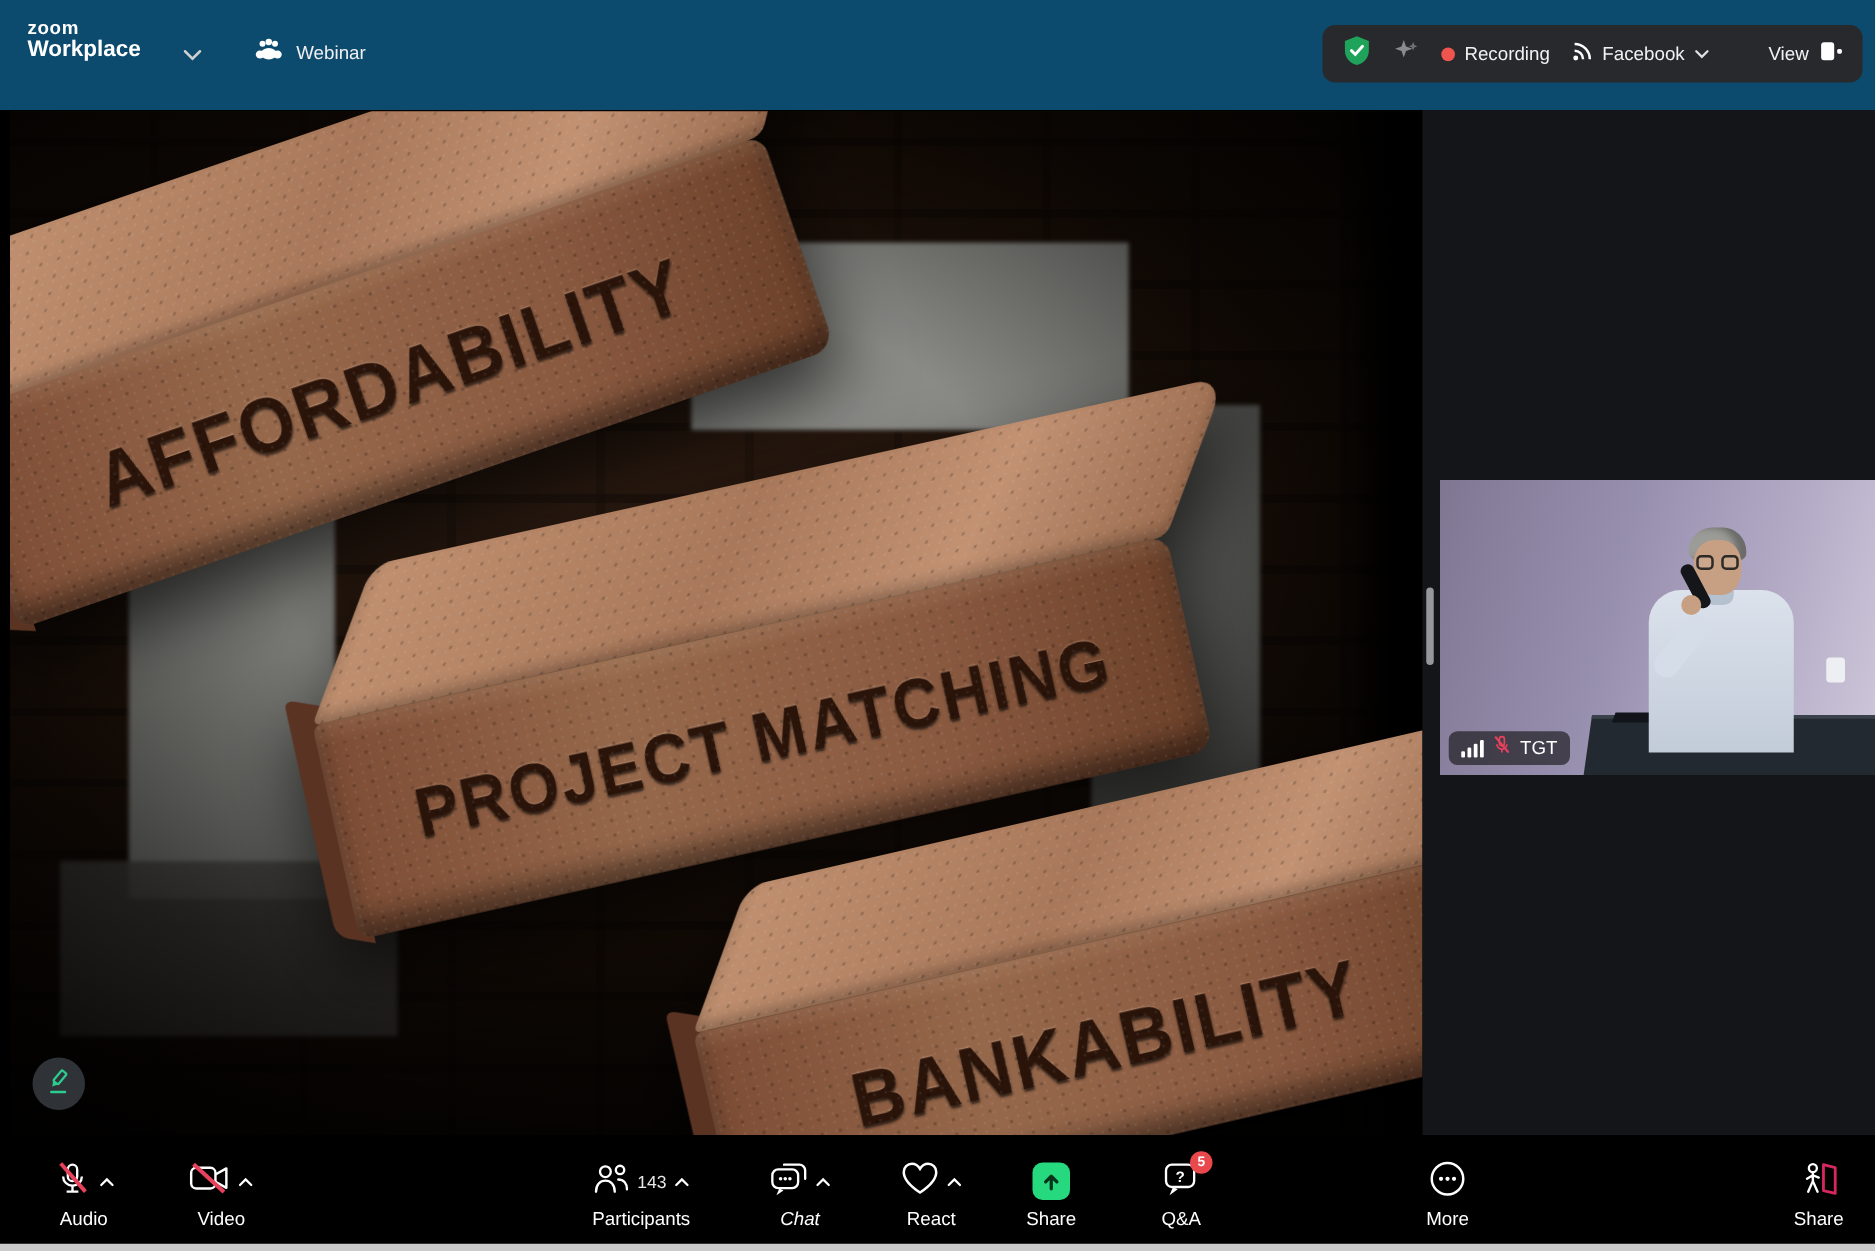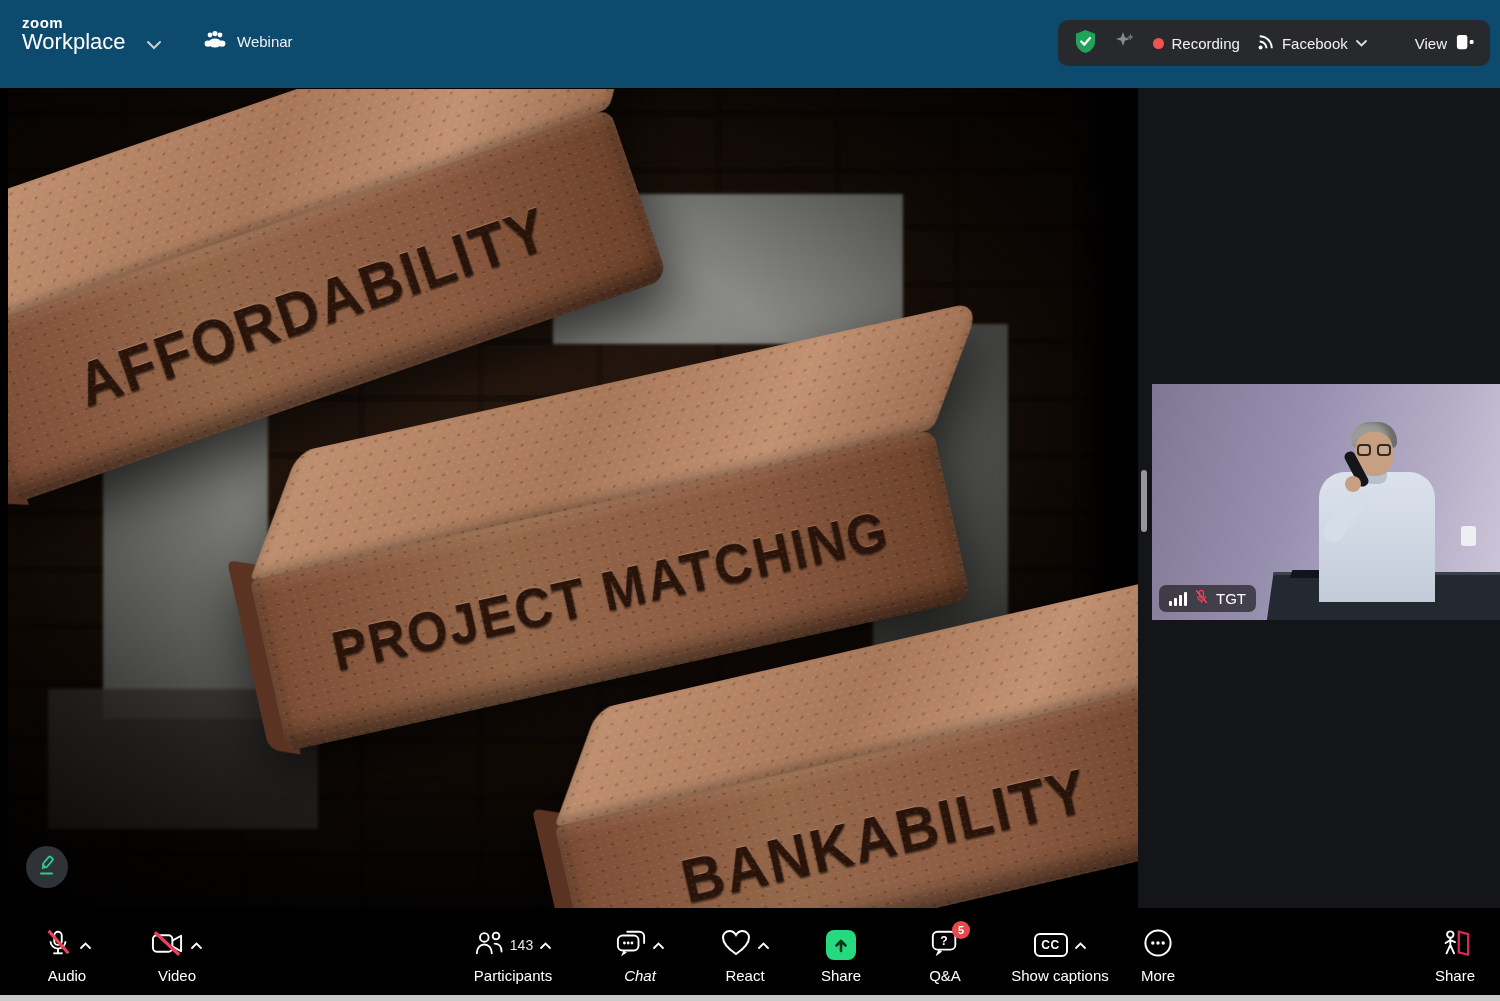--- a/index.html
+++ b/index.html
@@ -4,21 +4,21 @@
 <style>
   * { margin:0; padding:0; box-sizing:border-box; }
   html,body { width:1500px; height:1001px; background:#000; overflow:hidden;
               font-family:"Liberation Sans", sans-serif; }
   #stage { position:relative; width:1500px; height:1001px; background:#000; }
 
   
   .topbar { position:absolute; left:0; top:0; width:1500px; height:88px; background:#0c4a6e; }
   .logo { position:absolute; left:22px; top:14px; color:#fff; cursor:default; }
   .logo .zm { font-size:15px; font-weight:700; letter-spacing:.5px; }
-  .logo .wp { font-size:22px; font-weight:400; margin-top:-2px; }
+  .logo .wp { font-size:18px; font-weight:700; margin-top:-2px; }
   .logo-chev { position:absolute; left:146px; top:36px; }
   .webinar { position:absolute; left:203px; top:30px; display:flex; align-items:center; gap:10px; color:#f0f0f0; font-size:15px; }
   .tab { position:absolute; left:497px; top:16px; width:296px; height:56px; background:#121215;
          border-radius:12px; display:flex; align-items:center; padding:0 13px; gap:10px; }
   .avatar { width:30px; height:30px; border-radius:8px; background:#56748f; color:#fff;
             font-size:13px; font-weight:700; display:flex; align-items:center; justify-content:center; }
   .tab-title { color:#ececec; font-size:15px; flex:1; white-space:nowrap; overflow:hidden; }
   .rgroup { position:absolute; right:10px; top:20px; height:46px; background:#28292d; border-radius:10px;
             display:flex; align-items:center; gap:17px; padding:0 16px; }
   .rec { display:flex; align-items:center; gap:8px; color:#f2f2f2; font-size:15px; }
@@ -380,29 +380,20 @@
             <rect x="3" y="4" width="24" height="19" rx="5" stroke="#fff" stroke-width="2" fill="none"></rect>
             <path d="M9 23 l-3 7 7-5" fill="#fff"></path>
             <text x="15" y="18.5" text-anchor="middle" font-size="13" font-weight="bold" fill="#fff" font-family="Liberation Sans, sans-serif">?</text>
           </svg>
           <span class="qa-badge">5</span>
         </span>
       </div>
       <span class="lbl">Q&amp;A</span>
     </div>
 
-    <div class="tbtn" style="left:995px; width:130px;">
-      <div class="row">
-        <span class="cc-box">CC</span>
-        <svg width="13" height="9" viewBox="0 0 13 9">
-            <path d="M2 7 l4.5-4.5 4.5 4.5" stroke="#fff" stroke-width="1.8" fill="none" stroke-linecap="round"></path>
-          </svg>
-      </div>
-      <span class="lbl">Show captions</span>
-    </div>
 
     <div class="tbtn" style="left:1128px; width:60px;">
       <div class="row">
         <span>
           <svg width="30" height="30" viewBox="0 0 30 30">
               <circle cx="15" cy="15" r="12.6" stroke="#fff" stroke-width="2" fill="none"></circle>
             <circle cx="9.8" cy="15" r="1.7" fill="#fff"></circle>
               <circle cx="15" cy="15" r="1.7" fill="#fff"></circle>
               <circle cx="20.2" cy="15" r="1.7" fill="#fff"></circle>
             </svg>

